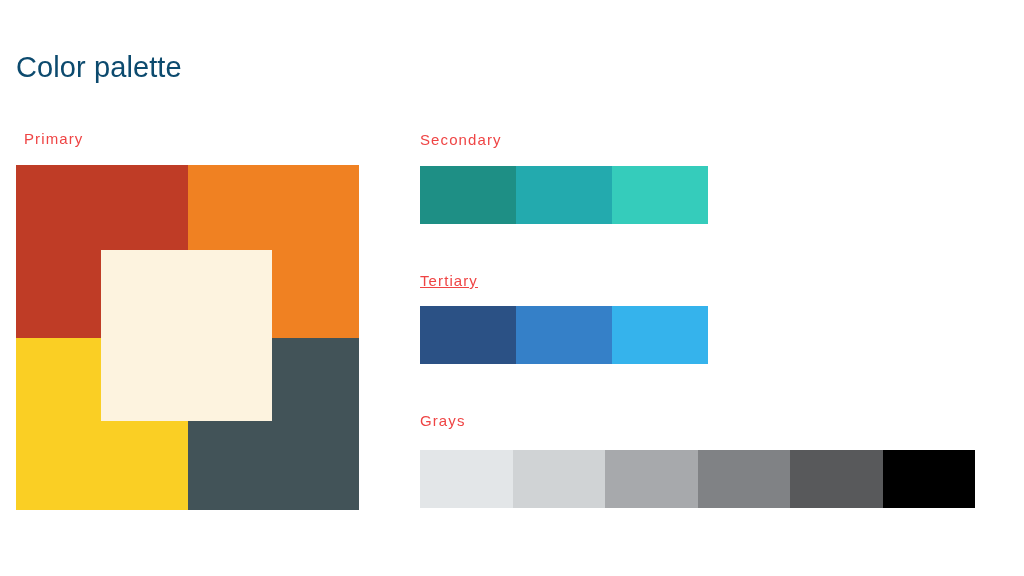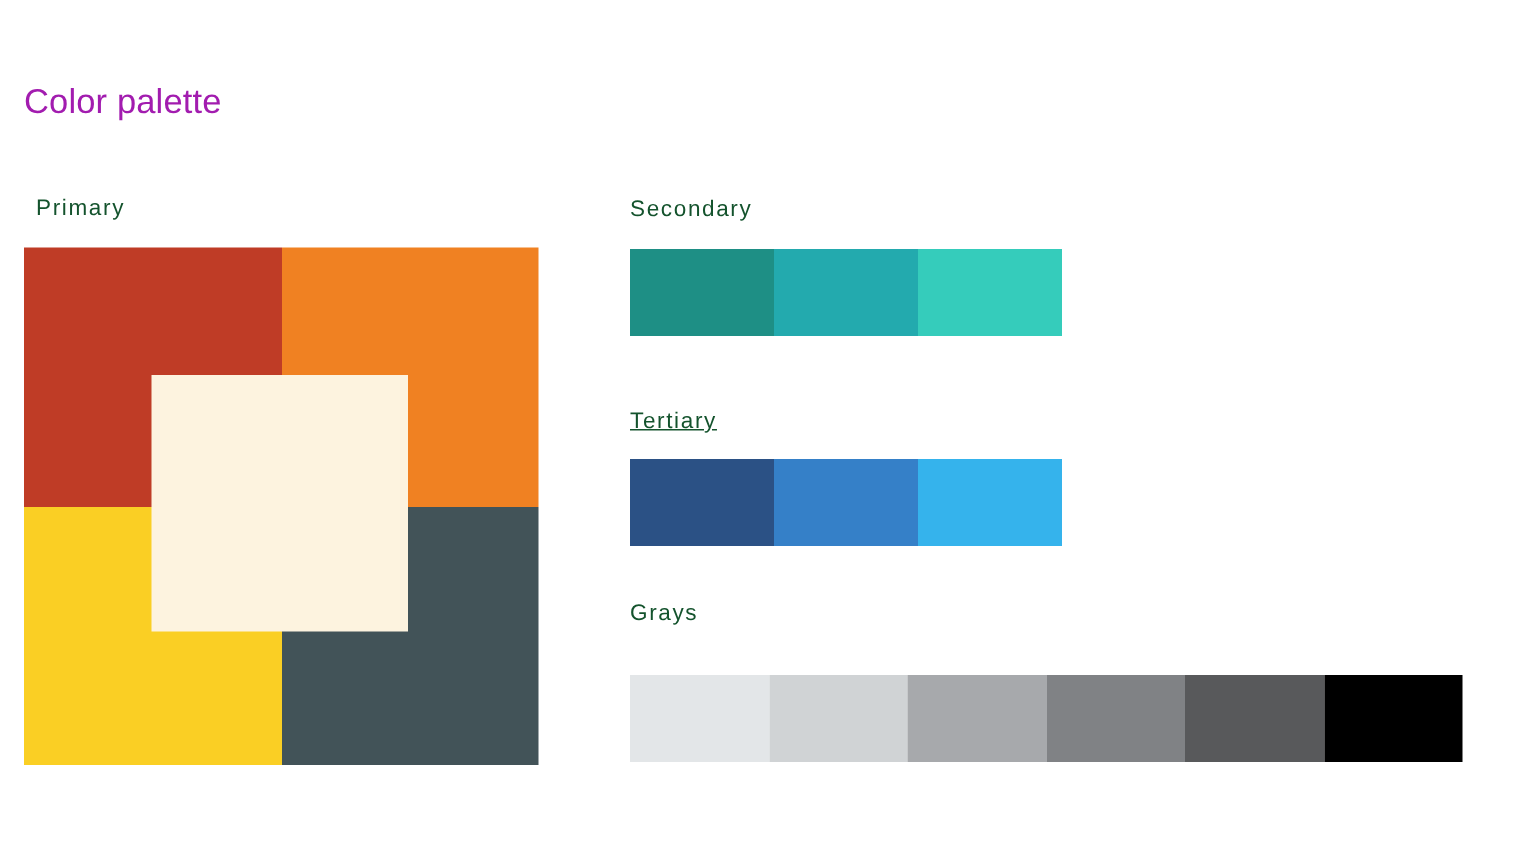--- a/index.html
+++ b/index.html
@@ -19,34 +19,34 @@
     position: absolute;
     inset: 0;
     background: #ffffff;
   }
 
   
   .page-title {
     position: absolute;
     left: 16px;
     top: 50px;
-    font-size: 23px;
+    font-size: 29px;
     font-weight: 400;
-    color: #a21caf;
+    color: #0c4a6e;
     letter-spacing: 0.1px;
     line-height: 34px;
     white-space: nowrap;
   }
 
   
   .section-label {
     position: absolute;
     font-size: 15px;
     font-weight: 400;
-    color: #14532d;
+    color: #ef4444;
     letter-spacing: 1.1px;
     line-height: 18px;
     white-space: nowrap;
   }
 
   
   .primary-group {
     position: absolute;
     left: 16px;
     top: 165px;
@@ -86,21 +86,21 @@
     flex: 1 1 0;
   }
 
   .grp-secondary { left: 420px; top: 166px; width: 288px; }
   .grp-tertiary  { left: 420px; top: 306px; width: 288px; }
   .grp-grays     { left: 420px; top: 450px; width: 555px; }
 
   .lbl-primary   { left: 24px;  top: 130px; }
   .lbl-secondary { left: 420px; top: 131px; text-align: right; }
   .lbl-tertiary  { left: 420px; top: 272px; text-decoration: underline; }
-  .lbl-grays     { left: 420px; top: 400px; }
+  .lbl-grays     { left: 420px; top: 412px; }
 </style>
 </head>
 <body style="background: rgb(255, 255, 255);">
 
 <div class="slide">
 
   <div class="page-title">Color palette</div>
 
   <div class="section-label lbl-primary">Primary</div>
 

